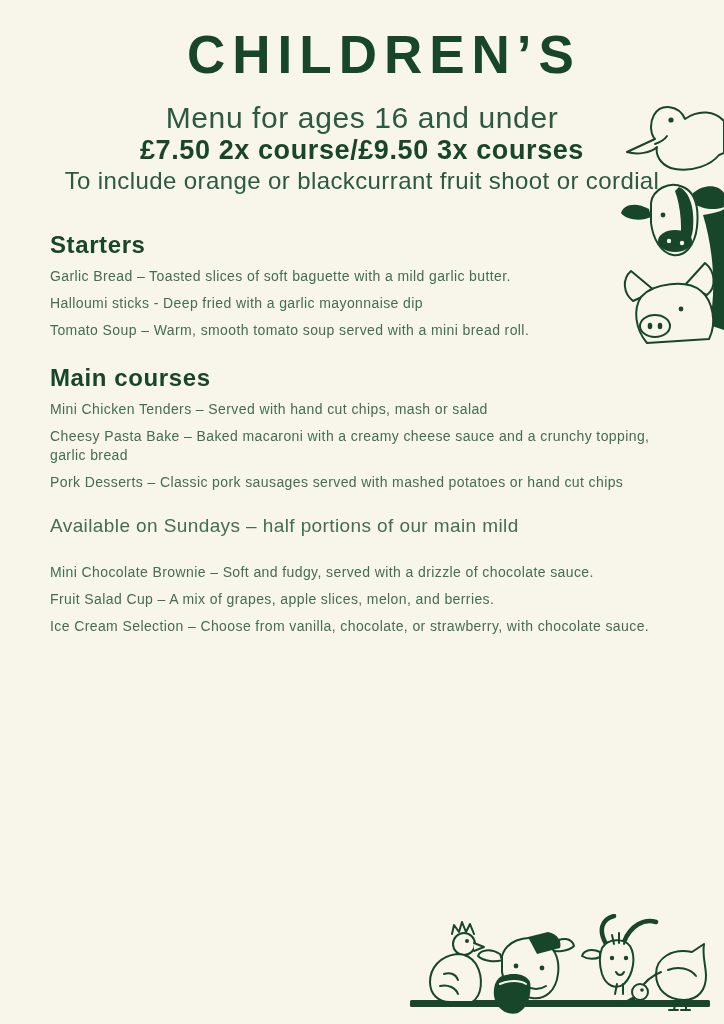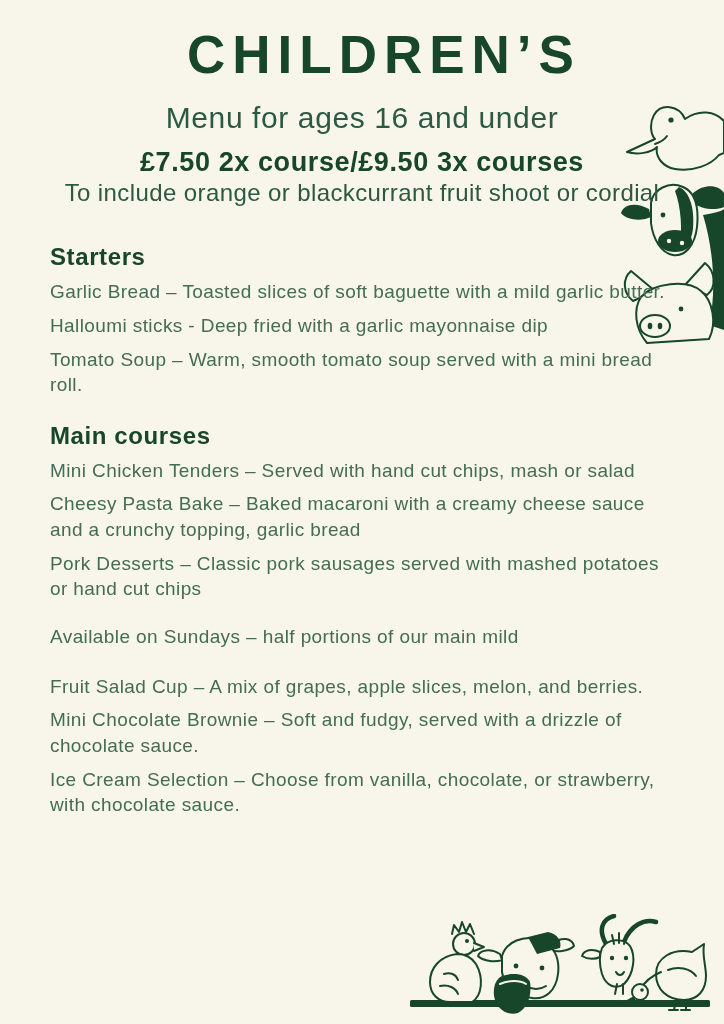--- a/index.html
+++ b/index.html
@@ -28,21 +28,20 @@
     line-height: 1.08;
     padding-left: 44px;
   }
   .subtitle {
     margin-top: 18px;
     color: var(--ink_mid);
     font-size: 30px;
     letter-spacing: 0.6px;
   }
   .pricing {
-    margin-top: 12px;
     color: var(--ink_dark);
     font-size: 27px;
     font-weight: 700;
     letter-spacing: 0.6px;
   }
   .includes {
     margin-top: 1px;
     color: var(--ink_mid);
     font-size: 24px;
     letter-spacing: 0.4px;
@@ -54,21 +53,21 @@
     color: var(--ink_dark);
     font-size: 24px;
     font-weight: 700;
     letter-spacing: 0.6px;
     margin-bottom: 6px;
   }
   p.menu-item {
     margin-top: 8px;
     max-width: 625px;
     color: var(--ink_body);
-    font-size: 19px;
+    font-size: 14px;
     letter-spacing: 0.4px;
     line-height: 1.35;
   }
   p.menu-item.wide { max-width: 660px; }
   p.menu-note {
     margin-top: 22px;
     max-width: 625px;
     color: var(--ink_body);
     font-size: 19px;
     letter-spacing: 0.4px;
@@ -102,22 +101,22 @@
 
     <section class="menu-section">
       <h2 class="section-heading">Main courses</h2>
       <p class="menu-item">Mini Chicken Tenders – Served with hand cut chips, mash or salad</p>
       <p class="menu-item">Cheesy Pasta Bake – Baked macaroni with a creamy cheese sauce and a crunchy topping, garlic bread</p>
       <p class="menu-item">Pork Desserts – Classic pork sausages served with mashed potatoes or hand cut chips</p>
       <p class="menu-note">Available on Sundays – half portions of our main mild</p>
     </section>
 
     <section class="menu-section">
+      <p class="menu-item">Mini Chocolate Brownie – Soft and fudgy, served with a drizzle of chocolate sauce.</p>
       <p class="menu-item">Fruit Salad Cup – A mix of grapes, apple slices, melon, and berries.</p>
-      <p class="menu-item">Mini Chocolate Brownie – Soft and fudgy, served with a drizzle of chocolate sauce.</p>
       <p class="menu-item wide">Ice Cream Selection – Choose from vanilla, chocolate, or strawberry, with chocolate sauce.</p>
     </section>
 
   </main>
 
   <div class="illus illus-top-right">
     <svg viewBox="0 0 105 255" fill="none" stroke="currentColor" stroke-width="2" stroke-linecap="round" stroke-linejoin="round">
       <g>
         <path d="M66 24 C60 10 42 8 35 20 C30 29 32 40 36 44 L8 57 C18 60 32 58 38 52 C36 62 44 72 56 74 C74 77 92 70 100 60 L105 58 L105 26 C96 16 80 14 66 24 Z" fill="var(--paper)"></path>
         <path d="M36 49 C42 47 46 44 48 41"></path>

